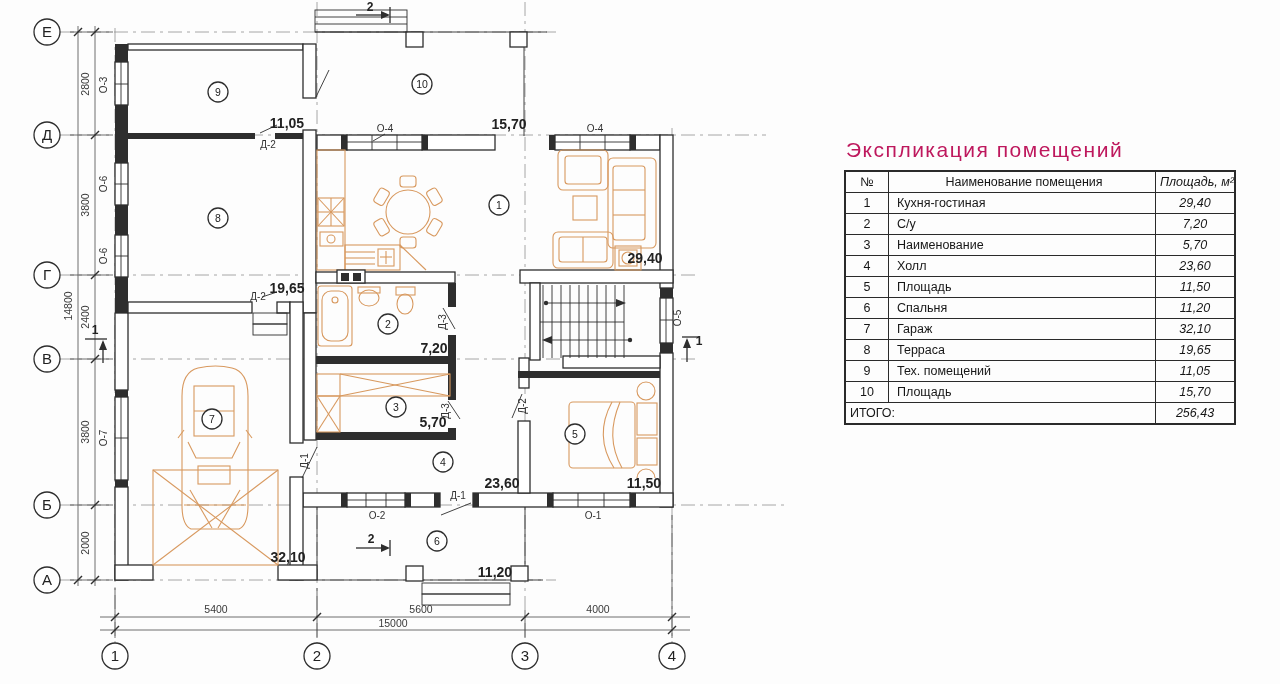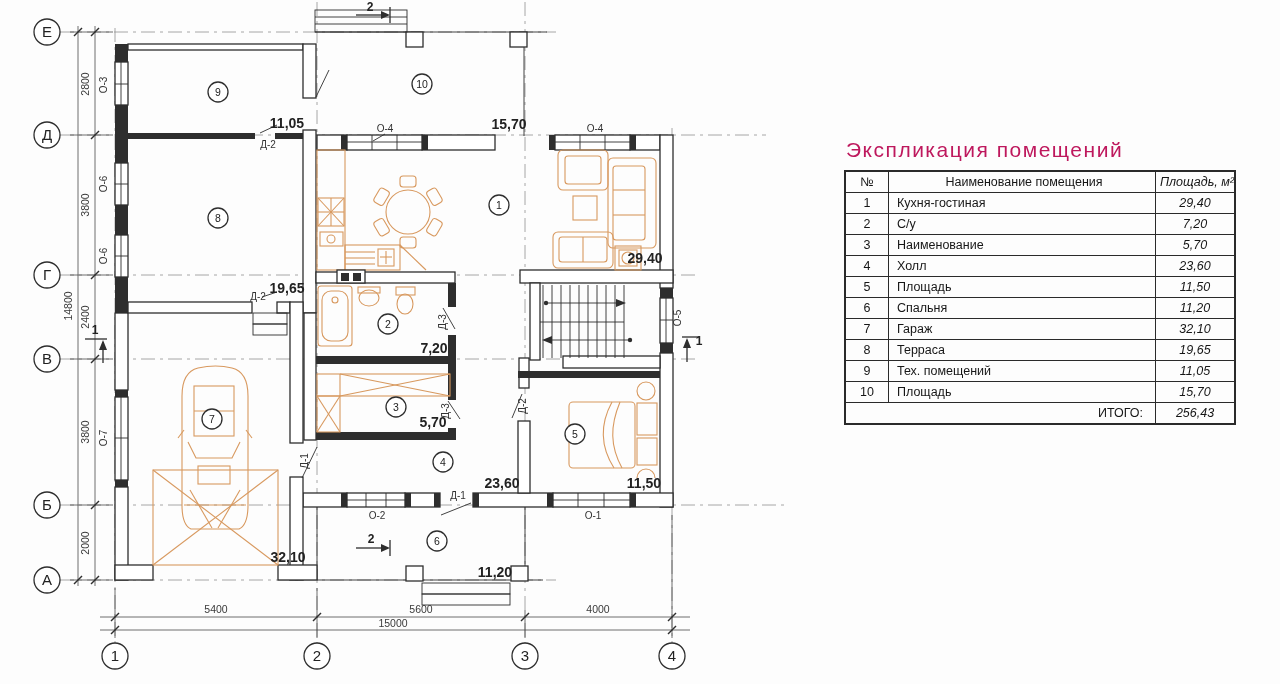--- a/index.html
+++ b/index.html
@@ -29,21 +29,21 @@
   .expl-title{font-size:21px;letter-spacing:1.5px;font-weight:500;white-space:nowrap;
               color:#be185d;margin:0 0 8px 2px;}
   table.expl-t{border-collapse:collapse;width:370px;table-layout:fixed;
                border:2px solid #2a2a2a;font-size:12.5px;}
   table.expl-t td,table.expl-t th{border:1px solid #2a2a2a;height:20px;
                padding:0 4px;font-weight:normal;overflow:hidden;white-space:nowrap;}
   .c-num{width:34px;text-align:center;}
   .c-name{width:254px;text-align:left;padding-left:8px!important;}
   .c-area{width:70px;text-align:center;font-style:italic;}
   .hdr td{text-align:center;height:21px;}
-  .total-lbl{text-align:right;padding-right:12px!important;}
+  .total-lbl{text-align:left;padding-right:12px!important;}
 </style>
 </head>
 <body>
 
 <div class="stage">
 
 <svg width="820" height="684" viewBox="0 0 820 684" style="position:absolute;left:0;top:0;">
 
   <g>
     <line class="axis" x1="60" y1="32" x2="556" y2="32"></line>

